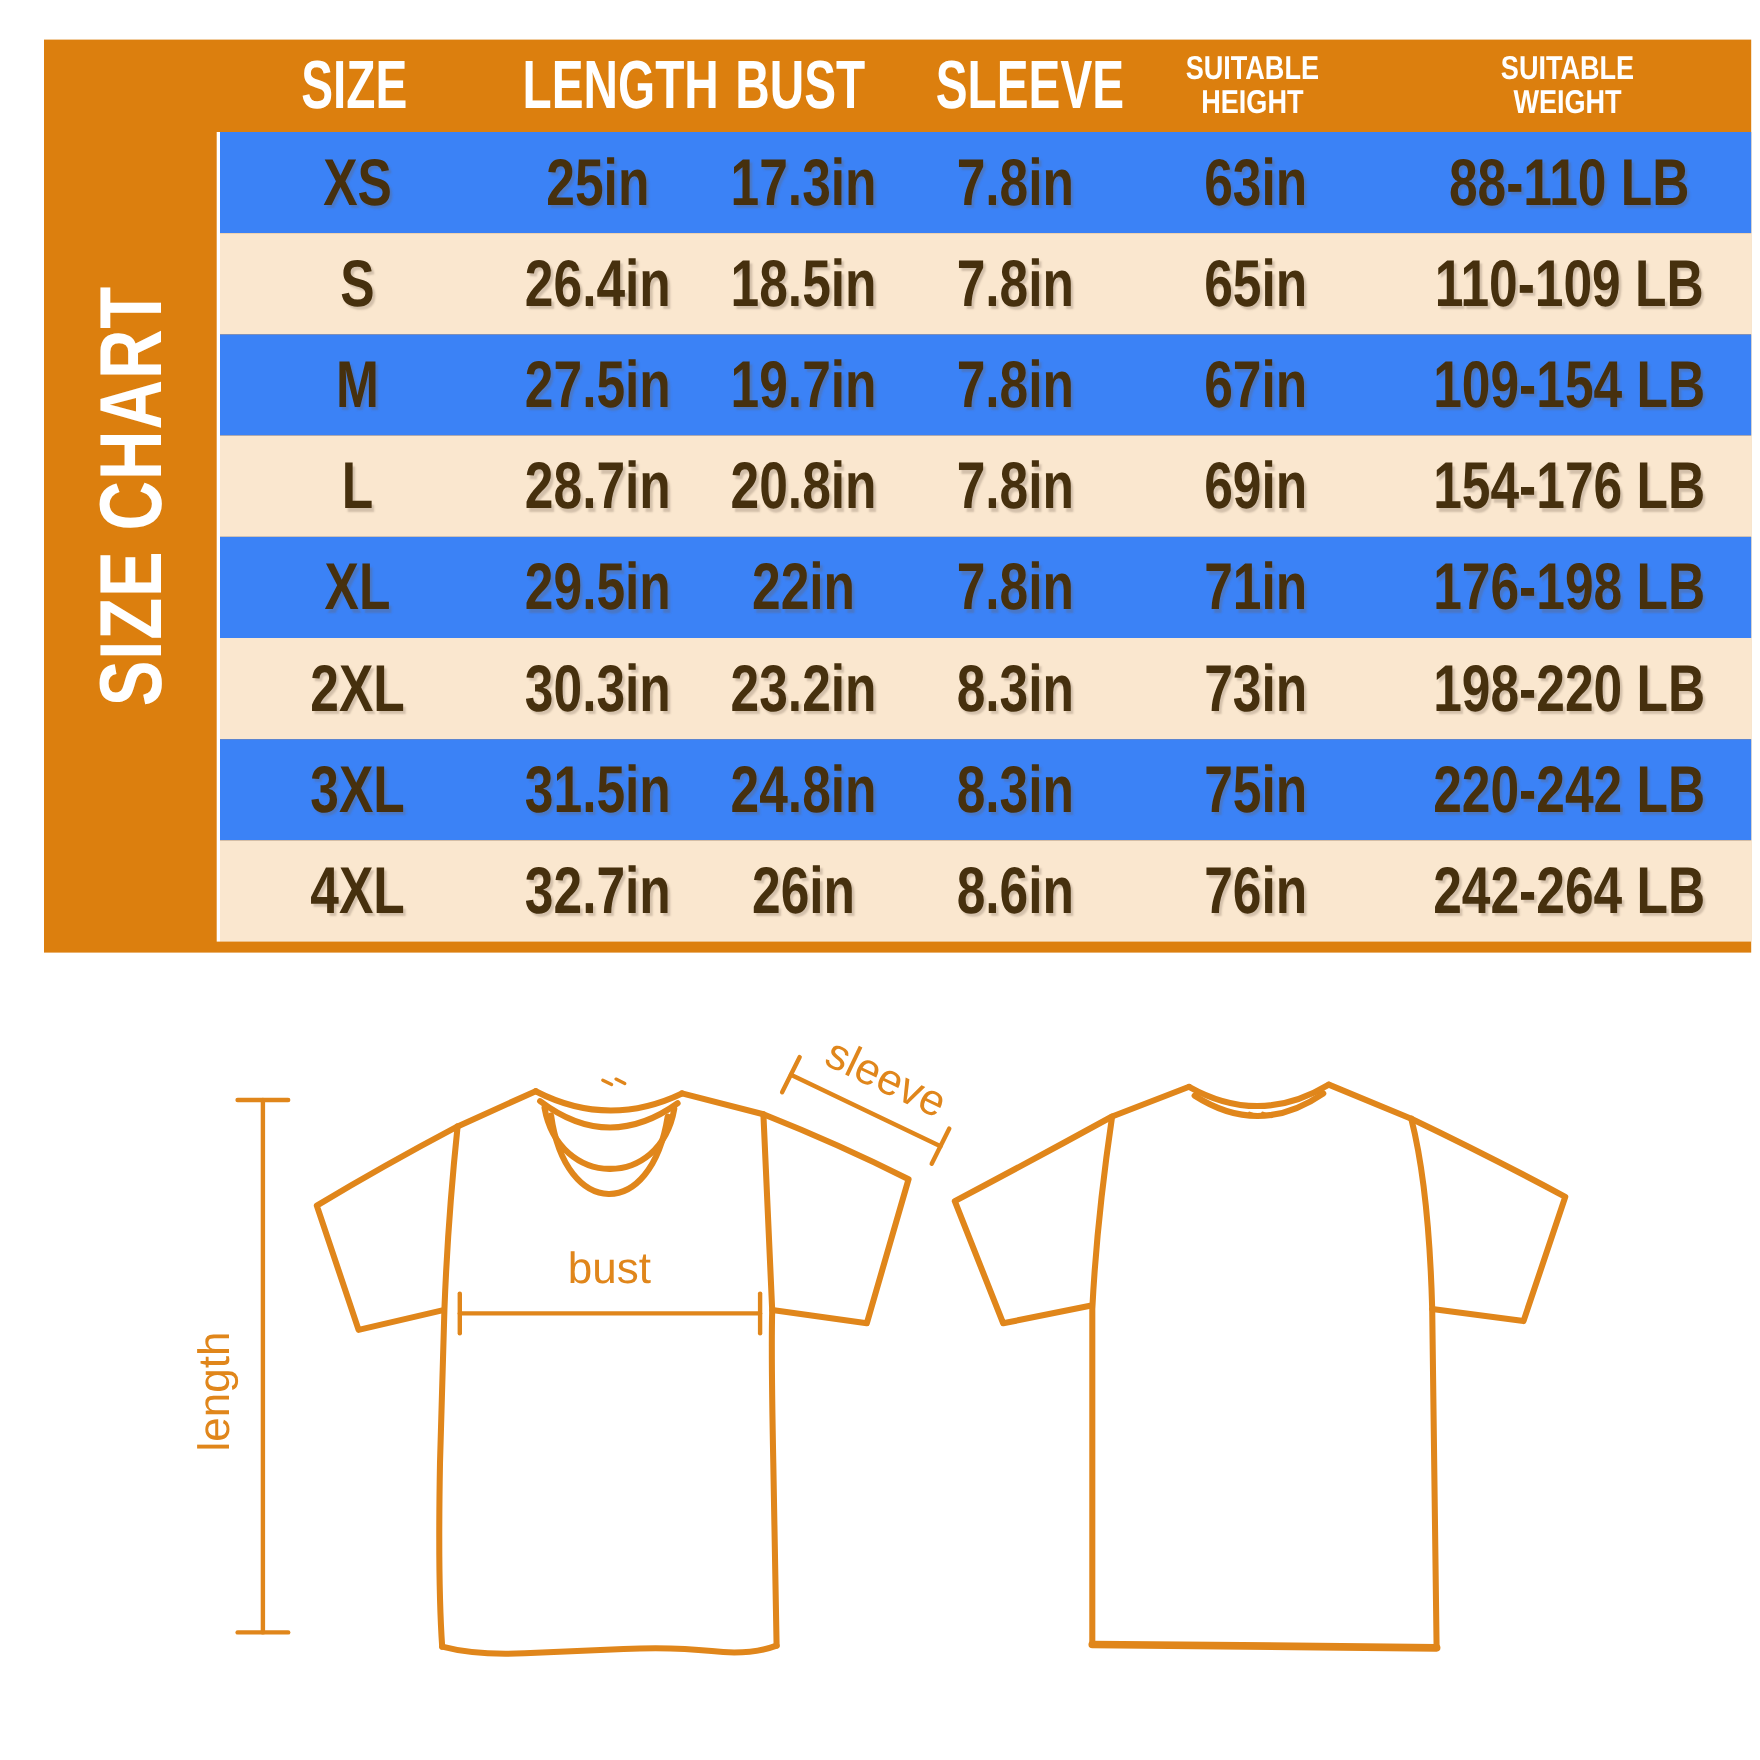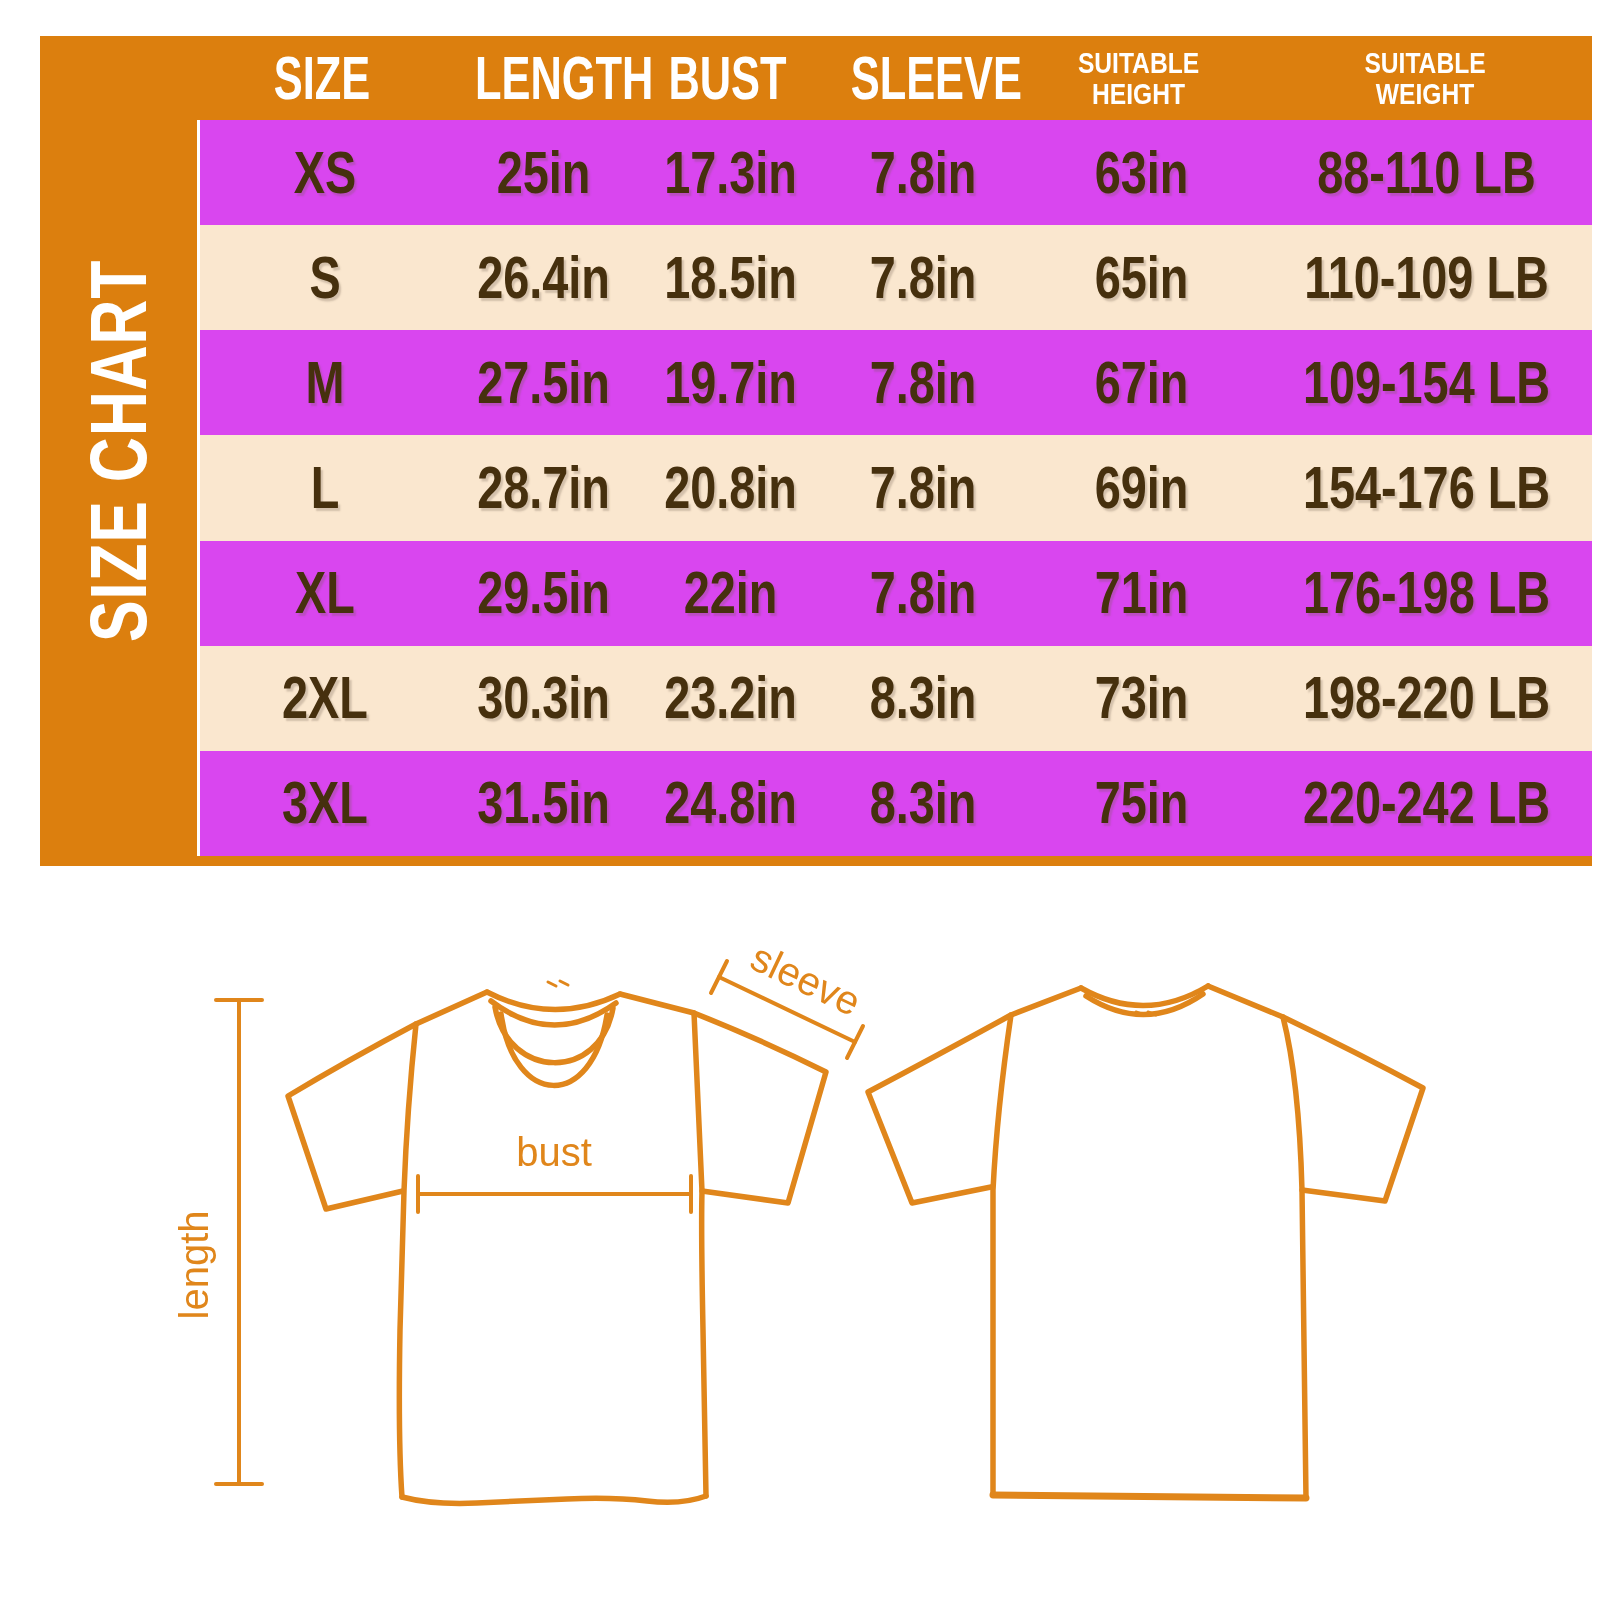--- a/index.html
+++ b/index.html
@@ -31,21 +31,21 @@
   .header-cell.small{
     font-size:30px;line-height:1.04;white-space:pre-line;transform:scaleX(.82);
   }
   .rows{
     position:absolute;left:157px;right:0;top:84px;bottom:10px;
     border-left:3px solid #ffffff;
     display:flex;flex-direction:column;
   }
   .row{
     flex:1;display:grid;grid-template-columns:250px 187px 187px 198px 239px 1fr;
-    align-items:center;background:#d946ef;
+    align-items:center;background:#3b82f6;
   }
   .row.alt{background:#FAE7CF;}
   .cell{
     text-align:center;color:#46300E;font-weight:bold;font-size:60px;
     transform:scaleX(.78);line-height:1;
     text-shadow:3px 3px 2px rgba(110,95,80,.28);
     white-space:nowrap;
   }
   
   .diagram{position:absolute;left:0;top:900px;width:1600px;height:700px;}
@@ -120,20 +120,28 @@
         <div class="cell">198-220 LB</div>
       </div>
       <div class="row">
         <div class="cell">3XL</div>
         <div class="cell">31.5in</div>
         <div class="cell">24.8in</div>
         <div class="cell">8.3in</div>
         <div class="cell">75in</div>
         <div class="cell">220-242 LB</div>
       </div>
+      <div class="row alt">
+        <div class="cell">4XL</div>
+        <div class="cell">32.7in</div>
+        <div class="cell">26in</div>
+        <div class="cell">8.6in</div>
+        <div class="cell">76in</div>
+        <div class="cell">242-264 LB</div>
+      </div>
     </div>
 </div>
 
 <svg class="diagram" viewBox="0 0 1600 700" xmlns="http://www.w3.org/2000/svg">
 
   <g stroke="#E0861B" stroke-width="4" stroke-linecap="round" fill="none">
     <path d="M 239,100 L 239,584"></path>
     <path d="M 216,100 L 262,100"></path>
     <path d="M 216,584 L 262,584"></path>
   </g>

